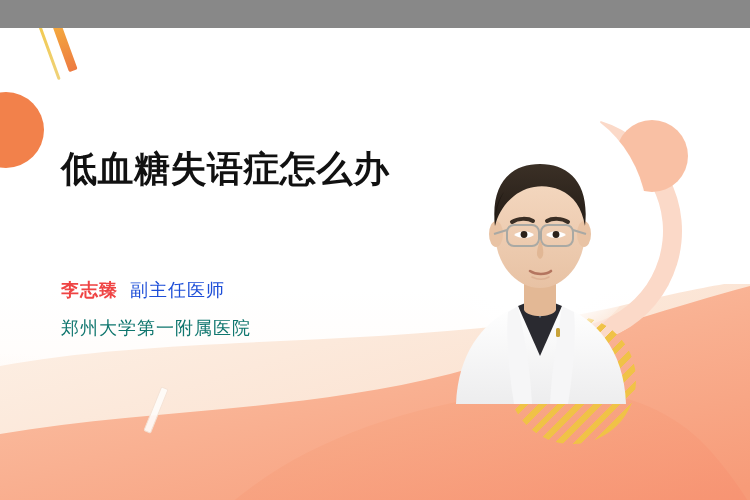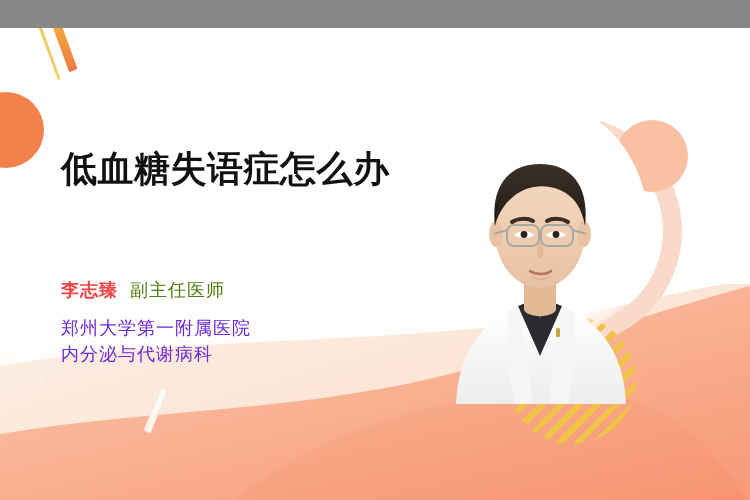--- a/index.html
+++ b/index.html
@@ -75,24 +75,24 @@
   .title{
     position:absolute;left:61px;top:119px;width:340px;
     font-size:36px;line-height:44px;font-weight:700;color:#111111;
     letter-spacing:.5px;
   }
   .doctor-line{
     position:absolute;left:61px;top:250px;
     font-size:18px;line-height:24px;white-space:nowrap;
   }
   .doc-name{font-weight:700;color:#ef4444;letter-spacing:1px;}
-  .doc-title{font-weight:400;color:#4d7c0f;margin-left:12px;letter-spacing:1px;}
+  .doc-title{font-weight:400;color:#1d4ed8;margin-left:12px;letter-spacing:1px;}
   .affiliation{
     position:absolute;left:61px;top:287px;
-    font-size:18px;line-height:26px;color:#6d28d9;letter-spacing:1px;
+    font-size:18px;line-height:26px;color:#0f766e;letter-spacing:1px;
   }
   .affiliation div{white-space:nowrap;}
 </style>
 </head>
 <body>
 
 <div class="stage">
 
   <div class="bg-wash"></div>
 
@@ -192,16 +192,15 @@
   <div class="ghost-stripe"></div>
 
   <div class="title">低血糖失语症怎么办</div>
 
   <div class="doctor-line">
     <span class="doc-name">李志臻</span><span class="doc-title">副主任医师</span>
   </div>
 
   <div class="affiliation">
     <div>郑州大学第一附属医院</div>
-    <div>内分泌与代谢病科</div>
   </div>
 
 </div>
 
 </body></html>

